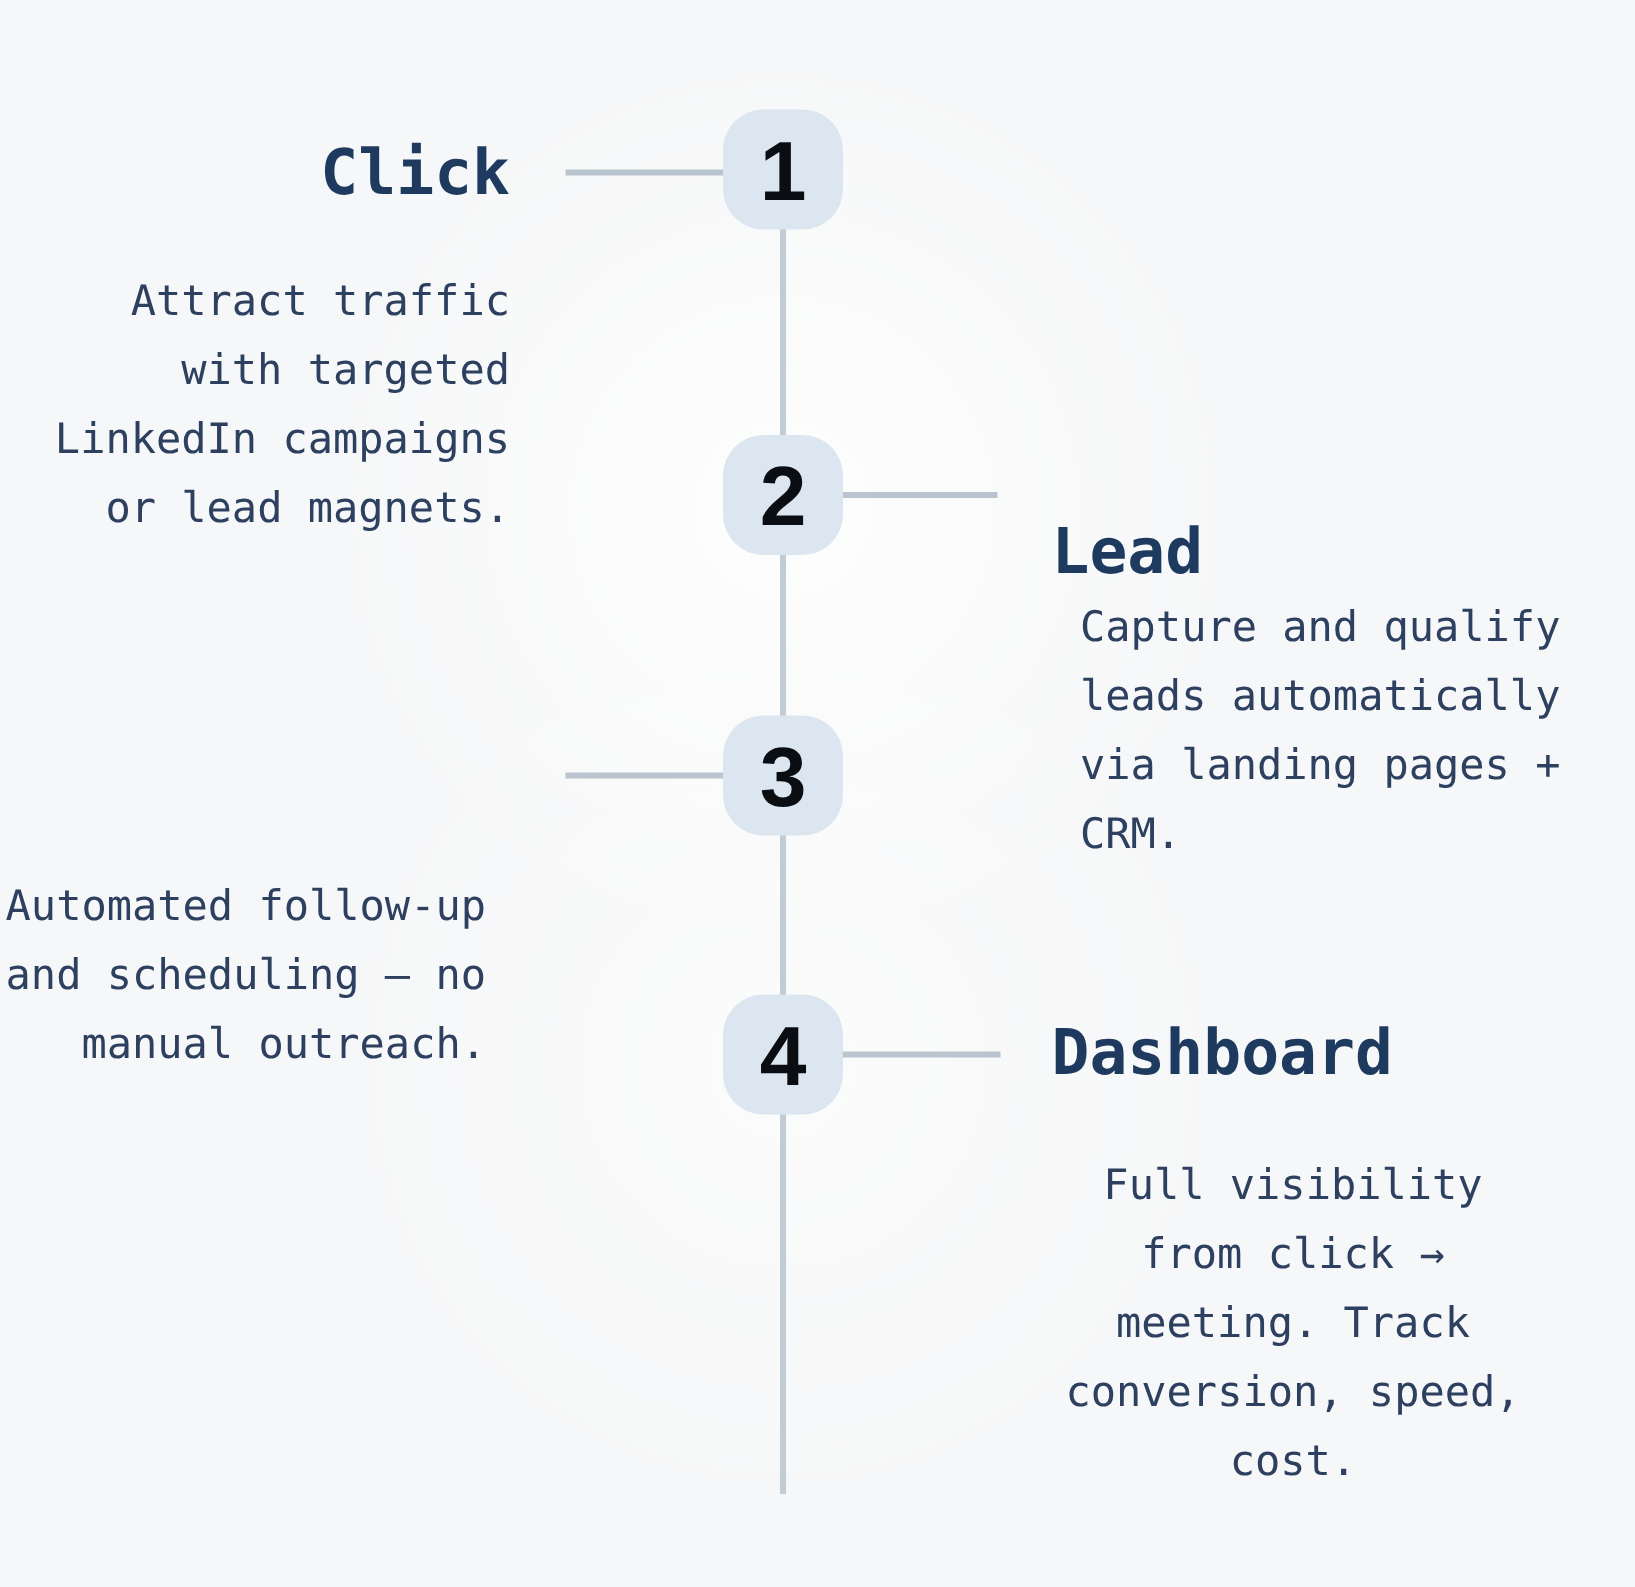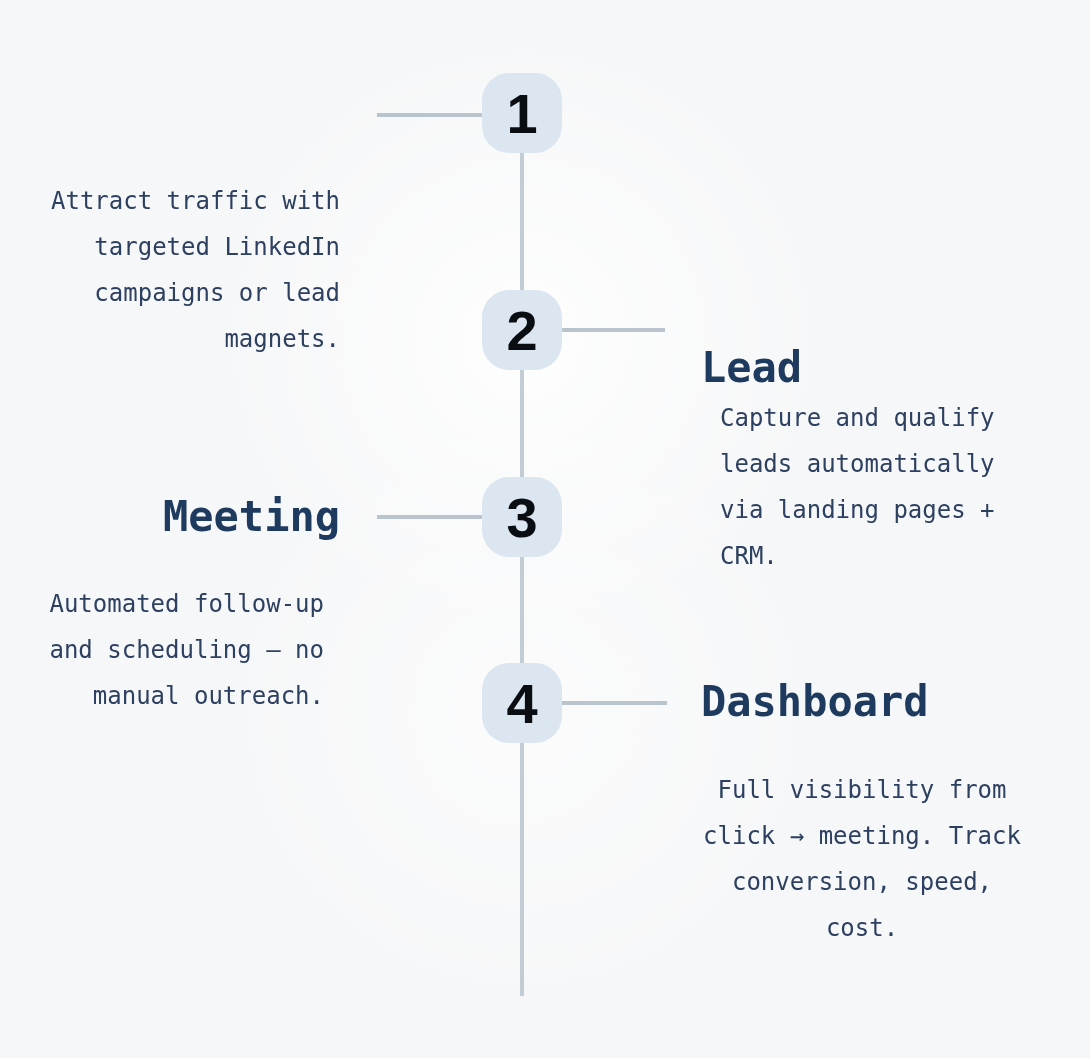--- a/index.html
+++ b/index.html
@@ -70,21 +70,21 @@
   }
   .step-title.t1 { right: 750px; top: 92px;  text-align: right; }
   .step-title.t2 { left: 701px;  top: 309px; text-align: center; margin-top: 36px; }
   .step-title.t3 { right: 750px; top: 494px; text-align: right; }
   .step-title.t4 { left: 701px;  top: 679px; text-align: right; }
 
   
   .step-desc {
     position: absolute;
     width: 324px;
-    font-size: 24px;
+    font-size: 28px;
     line-height: 46px;
     color: var(--body-color, #2e4060);
   }
   .step-desc.d1 { right: 750px; top: 178px; text-align: right; }
   .step-desc.d2 { left: 720px;  top: 395px; text-align: left; }
   .step-desc.d3 { right: 766px; top: 581px; text-align: right; }
   .step-desc.d4 { left: 700px;  top: 767px; text-align: center; }
 </style>
 </head>
 <body>
@@ -96,24 +96,24 @@
   <div class="connector c1"></div>
   <div class="connector c2"></div>
   <div class="connector c3"></div>
   <div class="connector c4"></div>
 
   <div class="badge b1">1</div>
   <div class="badge b2">2</div>
   <div class="badge b3">3</div>
   <div class="badge b4">4</div>
 
+  <div class="step-title t1">Click</div>
   <div class="step-desc d1">Attract traffic with targeted LinkedIn campaigns or lead magnets.</div>
 
   <div class="step-title t2">Lead</div>
   <div class="step-desc d2">Capture and qualify leads automatically via landing pages + CRM.</div>
 
-  <div class="step-title t3">Meeting</div>
   <div class="step-desc d3">Automated follow-up and scheduling — no manual outreach.</div>
 
   <div class="step-title t4">Dashboard</div>
   <div class="step-desc d4">Full visibility from click → meeting. Track conversion, speed, cost.</div>
 
 </div>
 
 </body></html>

